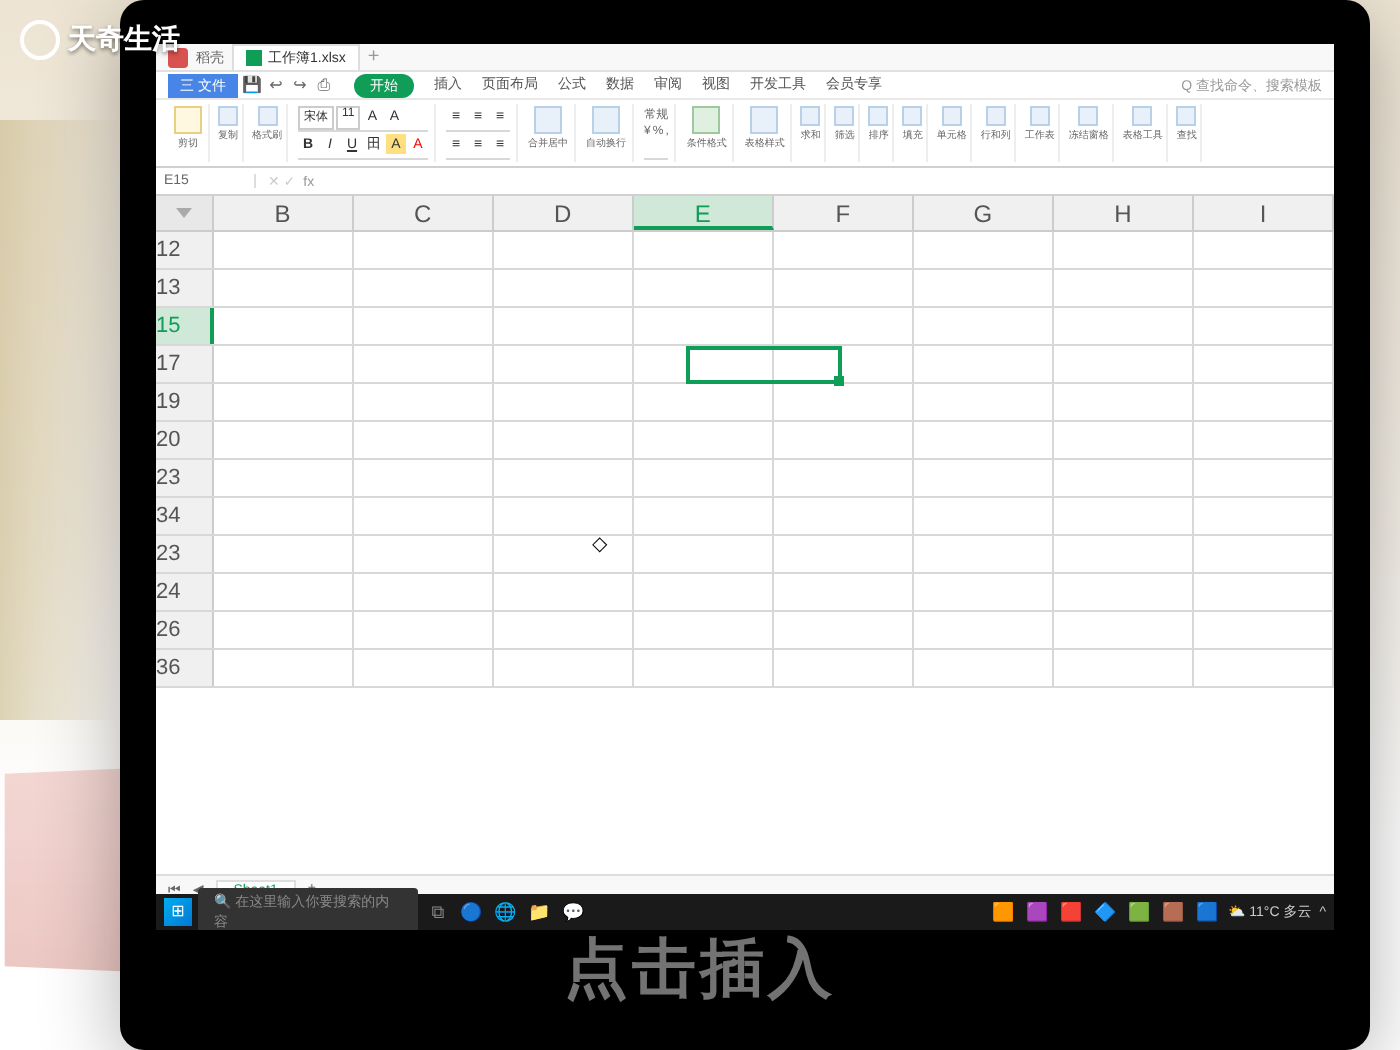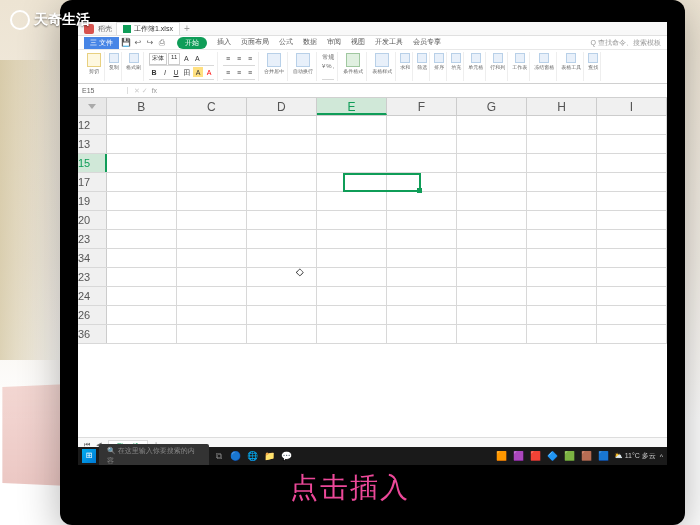--- a/index.html
+++ b/index.html
@@ -53,21 +53,21 @@
 .active-cell::after{content:'';position:absolute;right:-3px;bottom:-3px;width:5px;height:5px;background:#0f9d58}
 .cursor{position:absolute;left:218px;top:168px;font-size:10px;color:#000}
 .sheettabs{height:14px;background:#f8f8f8;border-top:1px solid #ddd;display:flex;align-items:center;padding:0 6px;font-size:7px;color:#666;gap:6px}
 .sheettabs .st{background:#fff;border:1px solid #ddd;border-bottom:none;padding:1px 8px;color:#0f9d58}
 .statusbar{height:14px;background:#f8f8f8;border-top:1px solid #ddd}
 .taskbar{position:absolute;bottom:0;left:0;right:0;height:18px;background:#1a1a1a;display:flex;align-items:center;padding:0 4px;gap:3px}
 .taskbar .win{width:14px;height:14px;background:linear-gradient(135deg,#00adef,#0078d4);font-size:8px;color:#fff;text-align:center;line-height:14px}
 .taskbar .search{background:#333;color:#888;font-size:7px;padding:2px 8px;width:110px;border-radius:2px}
 .taskbar .tb-ico{width:14px;height:14px;display:inline-block;font-size:9px;text-align:center;line-height:14px}
 .taskbar .tray{margin-left:auto;color:#ccc;font-size:7px;display:flex;align-items:center;gap:4px}
-.caption{position:absolute;bottom:18px;left:50%;transform:translateX(-50%);color:#ec4899;font-size:28px;font-weight:normal;text-shadow:2px 2px 4px rgba(0,0,0,.8);z-index:50;letter-spacing:2px}
+.caption{position:absolute;bottom:18px;left:50%;transform:translateX(-50%);color:#737373;font-size:32px;font-weight:bold;text-shadow:2px 2px 4px rgba(0,0,0,.8);z-index:50;letter-spacing:2px}
 </style>
 </head>
 <body>
 
 <div class="desk-bg"></div>
 <div class="plant"></div>
 <div class="book"></div>
 
 <div class="watermark">
     <span>天奇生活</span>

